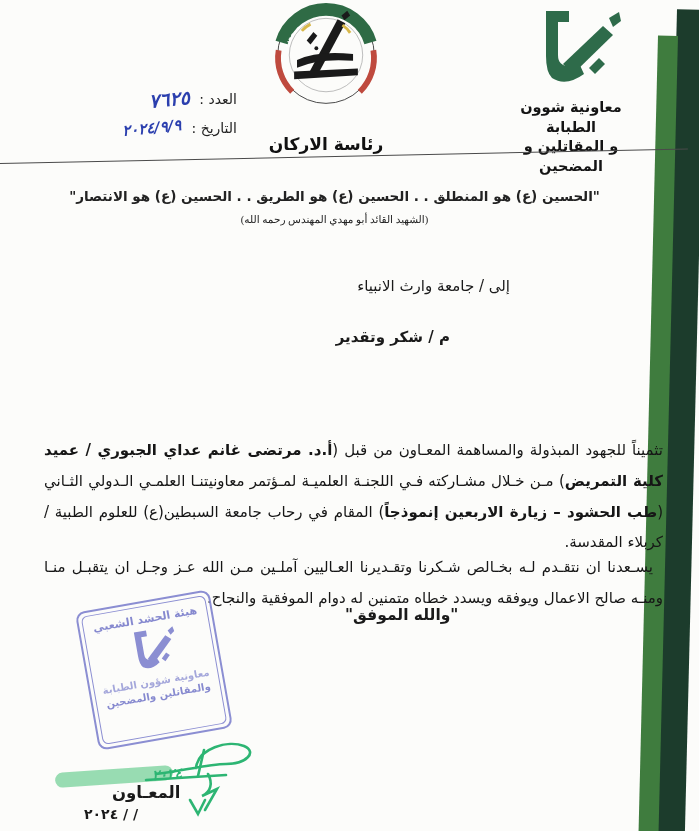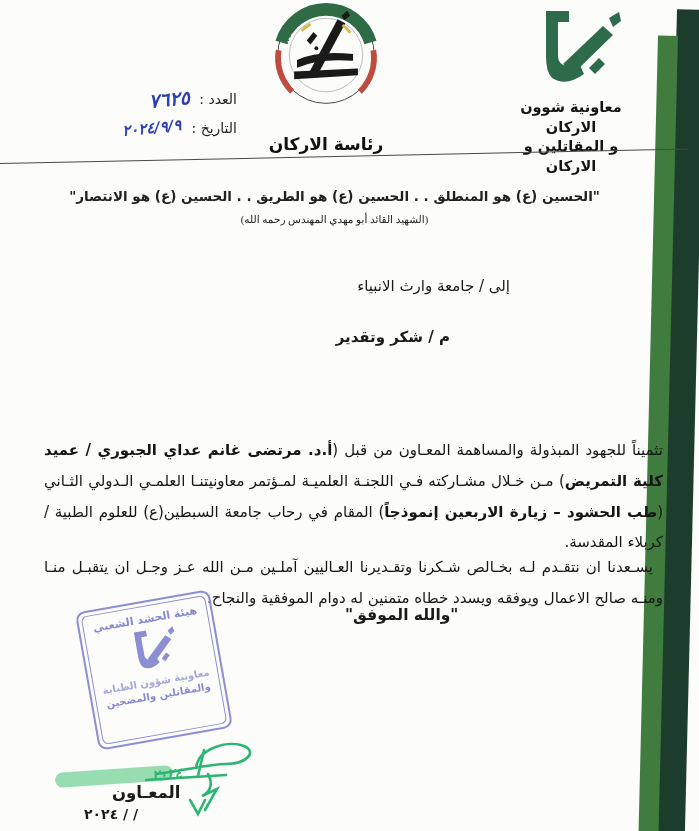--- a/index.html
+++ b/index.html
@@ -80,22 +80,22 @@
   <div class="org-block">
     <svg class="org-logo" viewBox="0 0 100 88" width="102" height="88" aria-hidden="true">
       <g fill="currentColor">
         <path d="M25,5 L48,5 L48,16 L37,16 L37,49 Q37,61 50,60 L57,55 L63,68 Q45,81 31,72 Q25,66 25,50 Z"></path>
         <path d="M42,58 L82,20 L92,29 L52,68 Z"></path>
         <path d="M88,12 L98,6 L100,15 L92,21 Z"></path>
         <path d="M68,62 L78,52 L84,58 L74,68 Z"></path>
       </g>
     </svg>
     <div class="org-name">
-      <div>معاونية شوون الاركان</div>
-      <div>و المقاتلين و الاركان</div>
+      <div>معاونية شوون الطبابة</div>
+      <div>و المقاتلين و المضحين</div>
     </div>
   </div>
 
   <div class="emblem-block">
     <svg viewBox="0 0 140 118" width="140" height="114" aria-hidden="true">
       <circle cx="70" cy="57" r="50" fill="none" stroke="#444" stroke-width="1"></circle>
       <path d="M24,44 A48,48 0 0 1 116,44" fill="none" stroke="#2f6b45" stroke-width="13"></path>
       <path id="arcText" d="M30,48 A43,43 0 0 1 110,48" fill="none"></path>
       <text font-size="7" fill="#ffffff" font-weight="bold">
         <textPath href="#arcText" startOffset="24%">جمهورية العراق</textPath>

